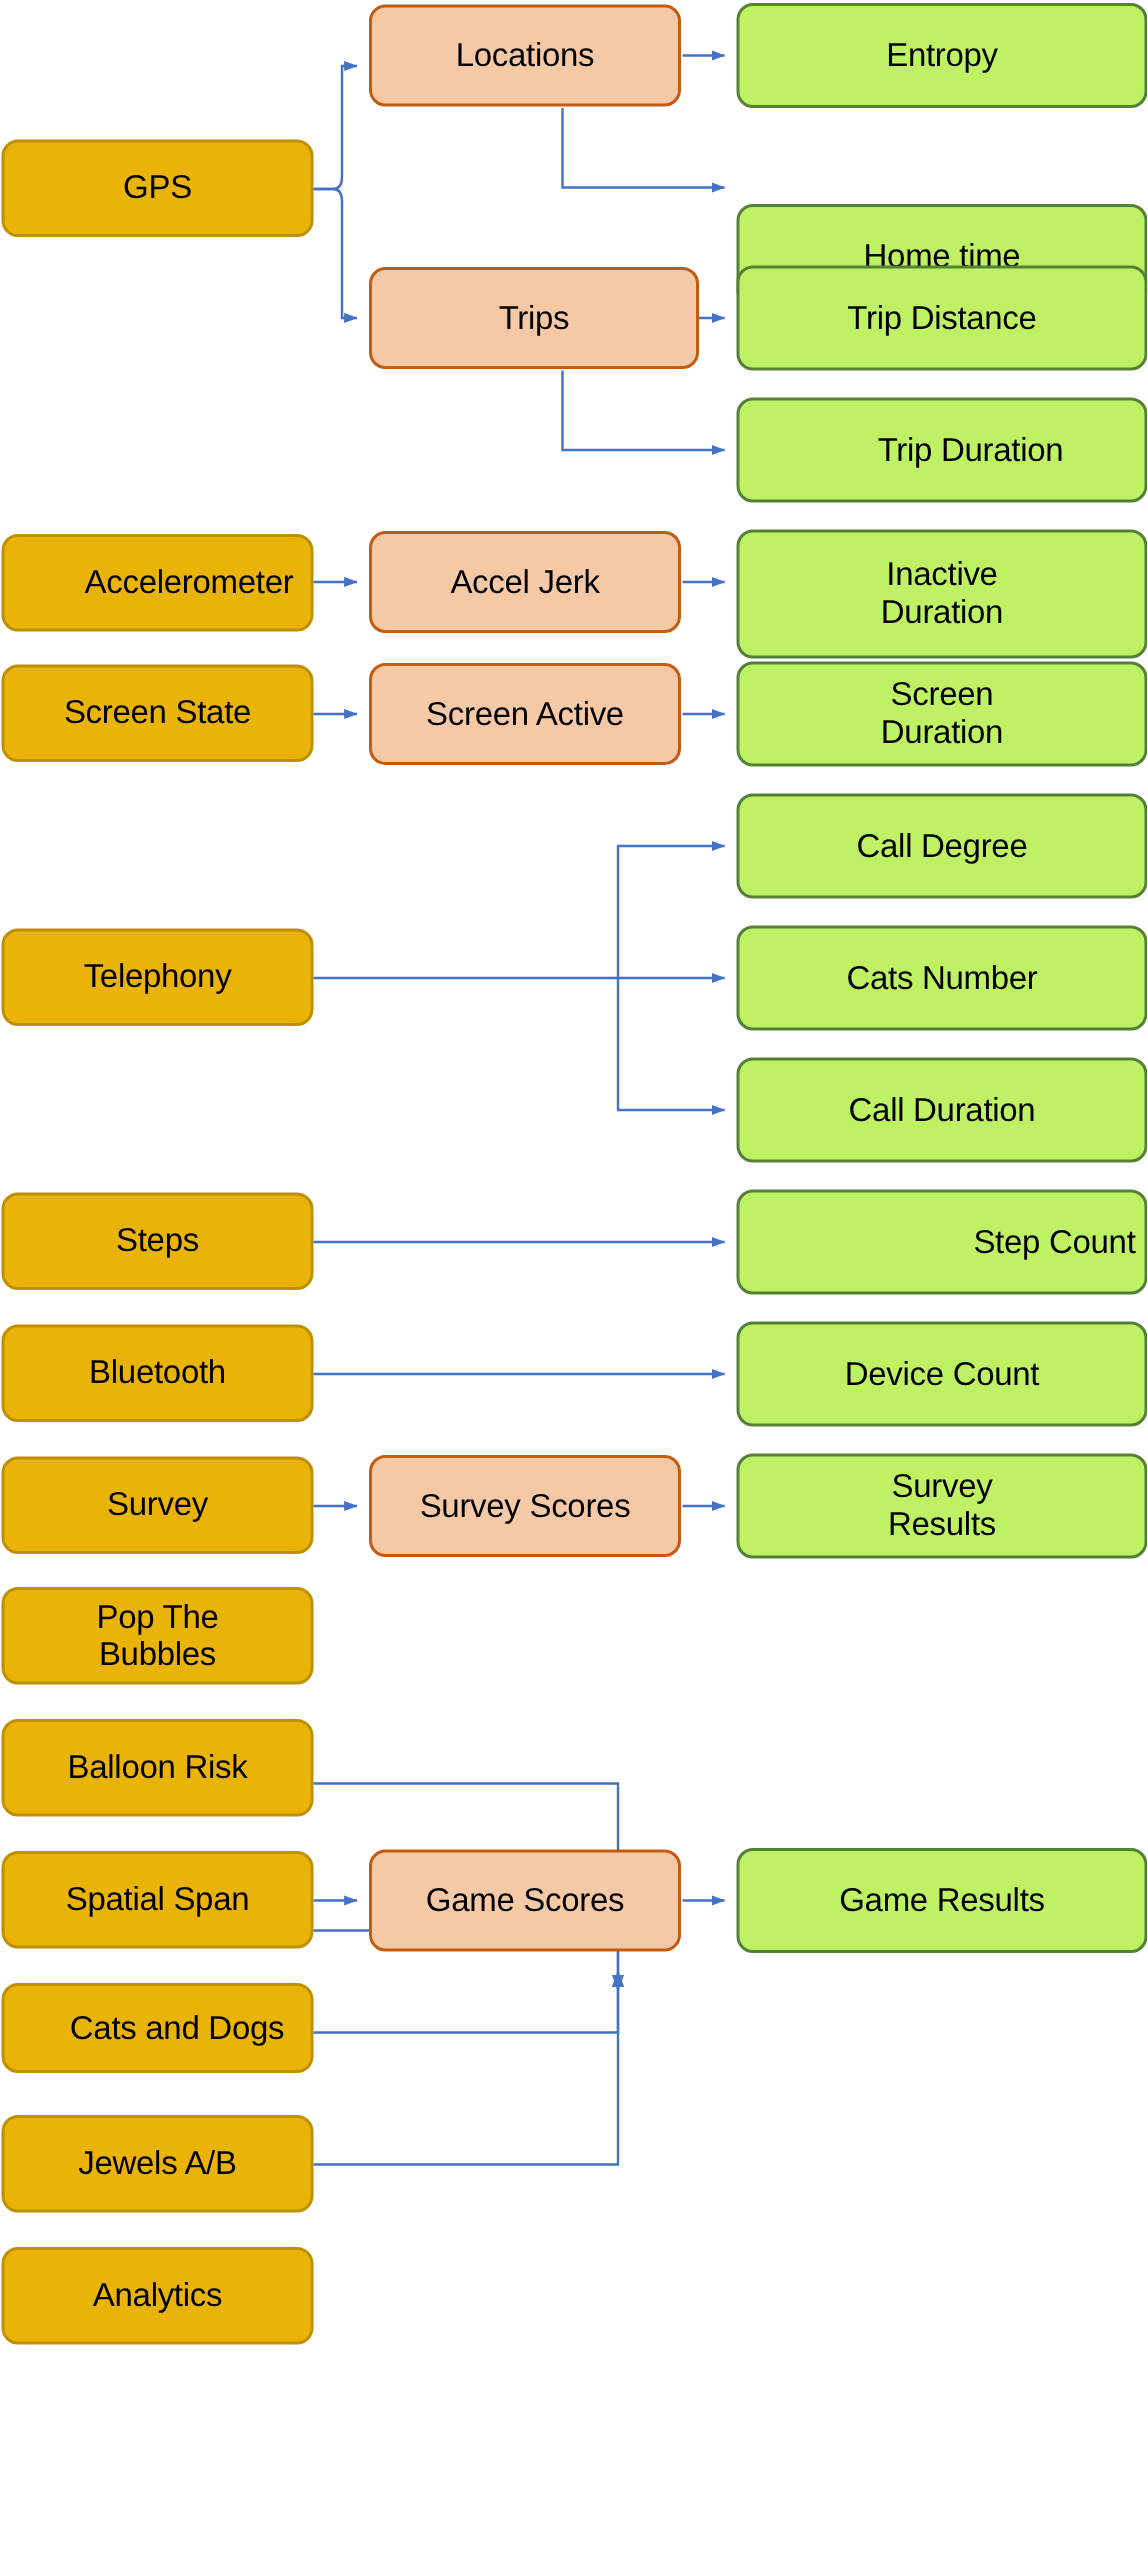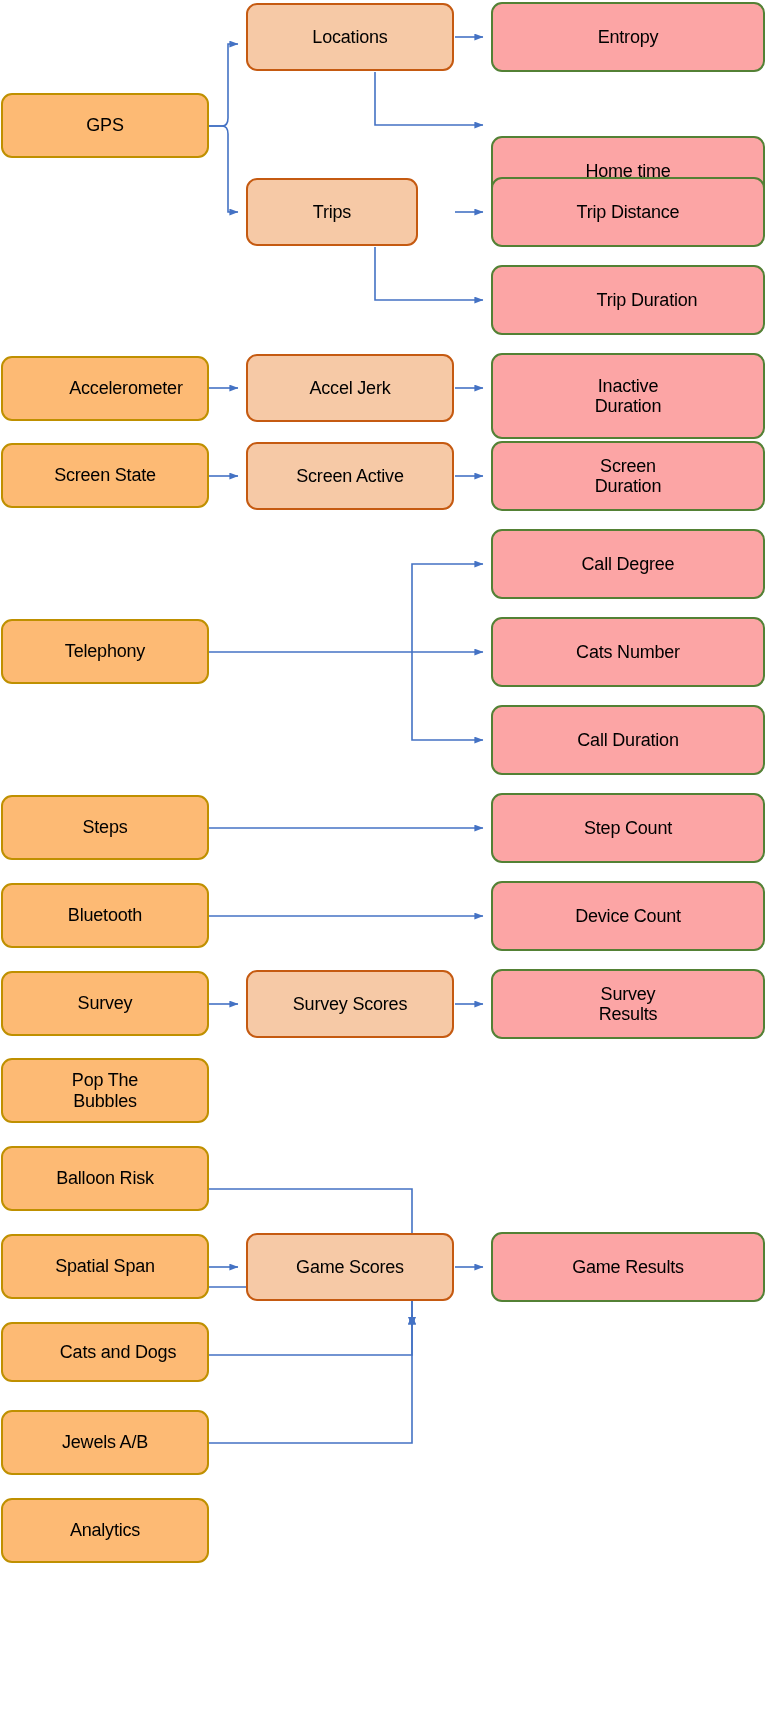--- a/index.html
+++ b/index.html
@@ -27,36 +27,36 @@
     position: absolute;
     box-sizing: border-box;
     display: flex;
     align-items: center;
     justify-content: center;
     text-align: center;
     border-radius: 11px;
     border-style: solid;
     border-width: 2.5px;
     color: #000000;
-    font-size: 18px;
+    font-size: 22px;
     line-height: 1.12;
     letter-spacing: -0.2px;
     padding: 2px 6px;
     z-index: 2;
   }
   .node.source {
-    background: #fdba74;
+    background: #eab308;
     border-color: #bf9000;
   }
   .node.process {
     background: #f6c9a6;
     border-color: #c55a11;
   }
   .node.output {
-    background: #fca5a5;
+    background: #bef264;
     border-color: #538135;
   }
   .node .lbl {
     display: block;
     white-space: pre-line;
   }
 </style>
 </head>
 <body>
 
@@ -138,21 +138,21 @@
       </div>
       <div class="node source" style="left: 1px; top: 1410px; width: 208px; height: 65px;">
         <span class="lbl">Jewels A/B</span>
       </div>
       <div class="node source" style="left: 1px; top: 1498px; width: 208px; height: 65px;">
         <span class="lbl">Analytics</span>
       </div>
       <div class="node process" style="left: 246px; top: 3px; width: 208px; height: 68px;">
         <span class="lbl">Locations</span>
       </div>
-      <div class="node process" style="left: 246px; top: 178px; width: 172px; height: 68px;">
+      <div class="node process" style="left: 246px; top: 178px; width: 220px; height: 68px;">
         <span class="lbl">Trips</span>
       </div>
       <div class="node process" style="left: 246px; top: 354px; width: 208px; height: 68px;">
         <span class="lbl">Accel Jerk</span>
       </div>
       <div class="node process" style="left: 246px; top: 442px; width: 208px; height: 68px;">
         <span class="lbl">Screen Active</span>
       </div>
       <div class="node process" style="left: 246px; top: 970px; width: 208px; height: 68px;">
         <span class="lbl">Survey Scores</span>
@@ -182,21 +182,21 @@
       </div>
       <div class="node output" style="left: 491px; top: 529px; width: 274px; height: 70px;">
         <span class="lbl">Call Degree</span>
       </div>
       <div class="node output" style="left: 491px; top: 617px; width: 274px; height: 70px;">
         <span class="lbl">Cats Number</span>
       </div>
       <div class="node output" style="left: 491px; top: 705px; width: 274px; height: 70px;">
         <span class="lbl">Call Duration</span>
       </div>
-      <div class="node output" style="left: 491px; top: 793px; width: 274px; height: 70px;">
+      <div class="node output" style="left: 491px; top: 793px; width: 274px; height: 70px; justify-content: flex-end;">
         <span class="lbl">Step Count</span>
       </div>
       <div class="node output" style="left: 491px; top: 881px; width: 274px; height: 70px;">
         <span class="lbl">Device Count</span>
       </div>
       <div class="node output" style="left: 491px; top: 969px; width: 274px; height: 70px;">
         <span class="lbl">Survey
 Results</span>
       </div>
       <div class="node output" style="left: 491px; top: 1232px; width: 274px; height: 70px; align-items: center;">

